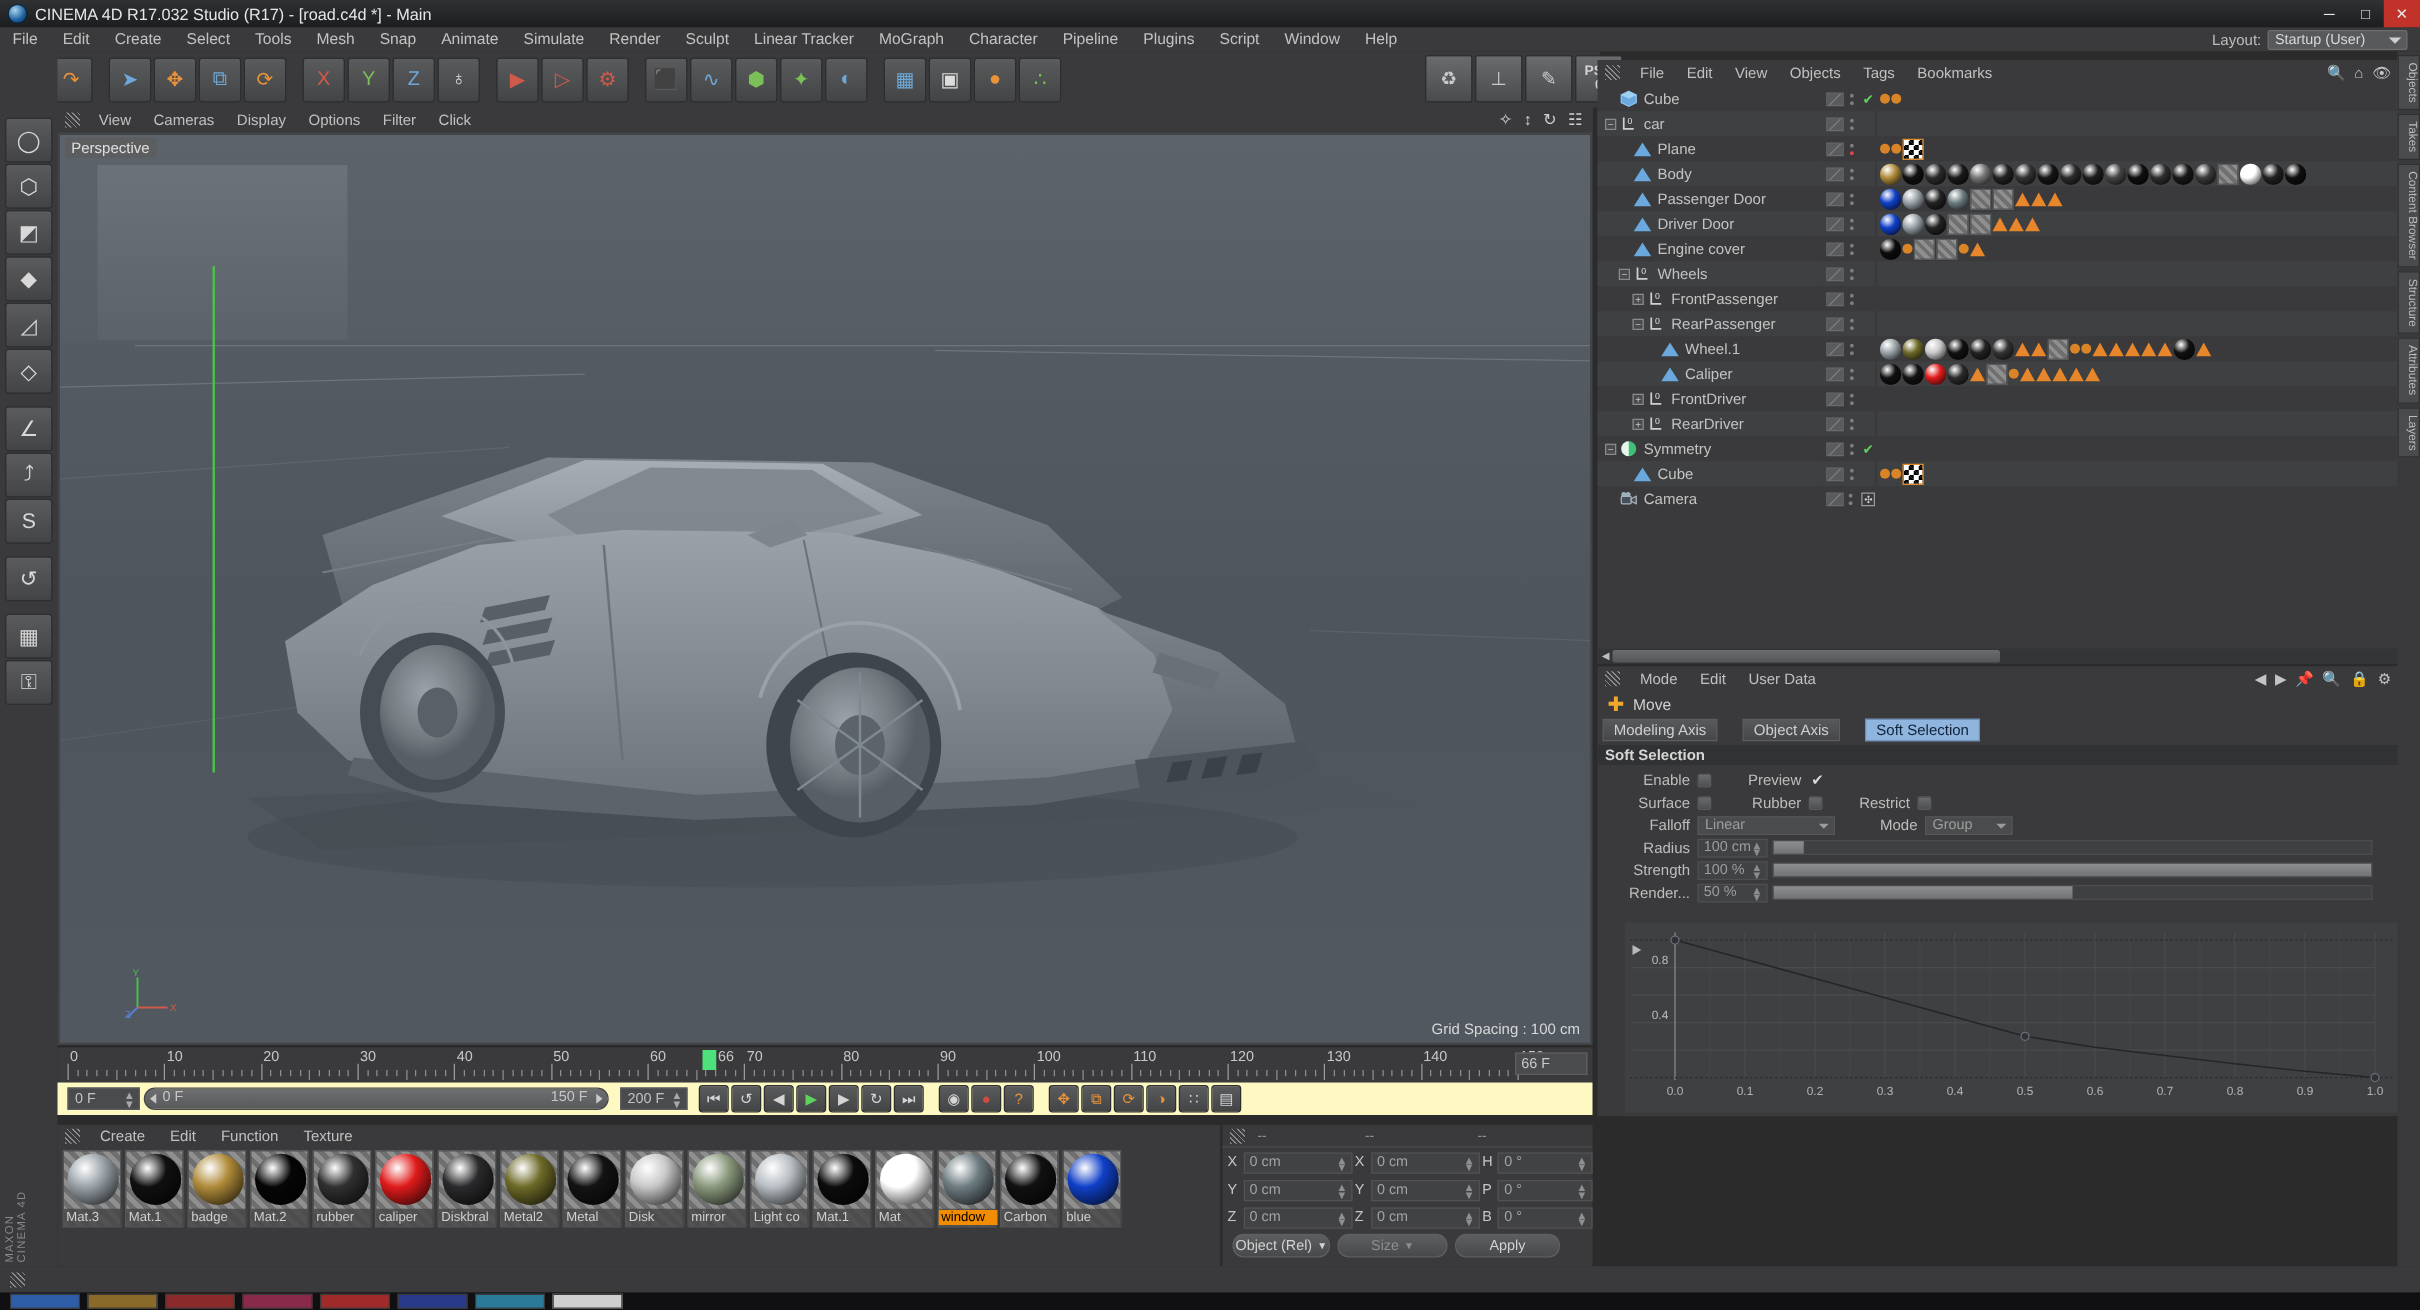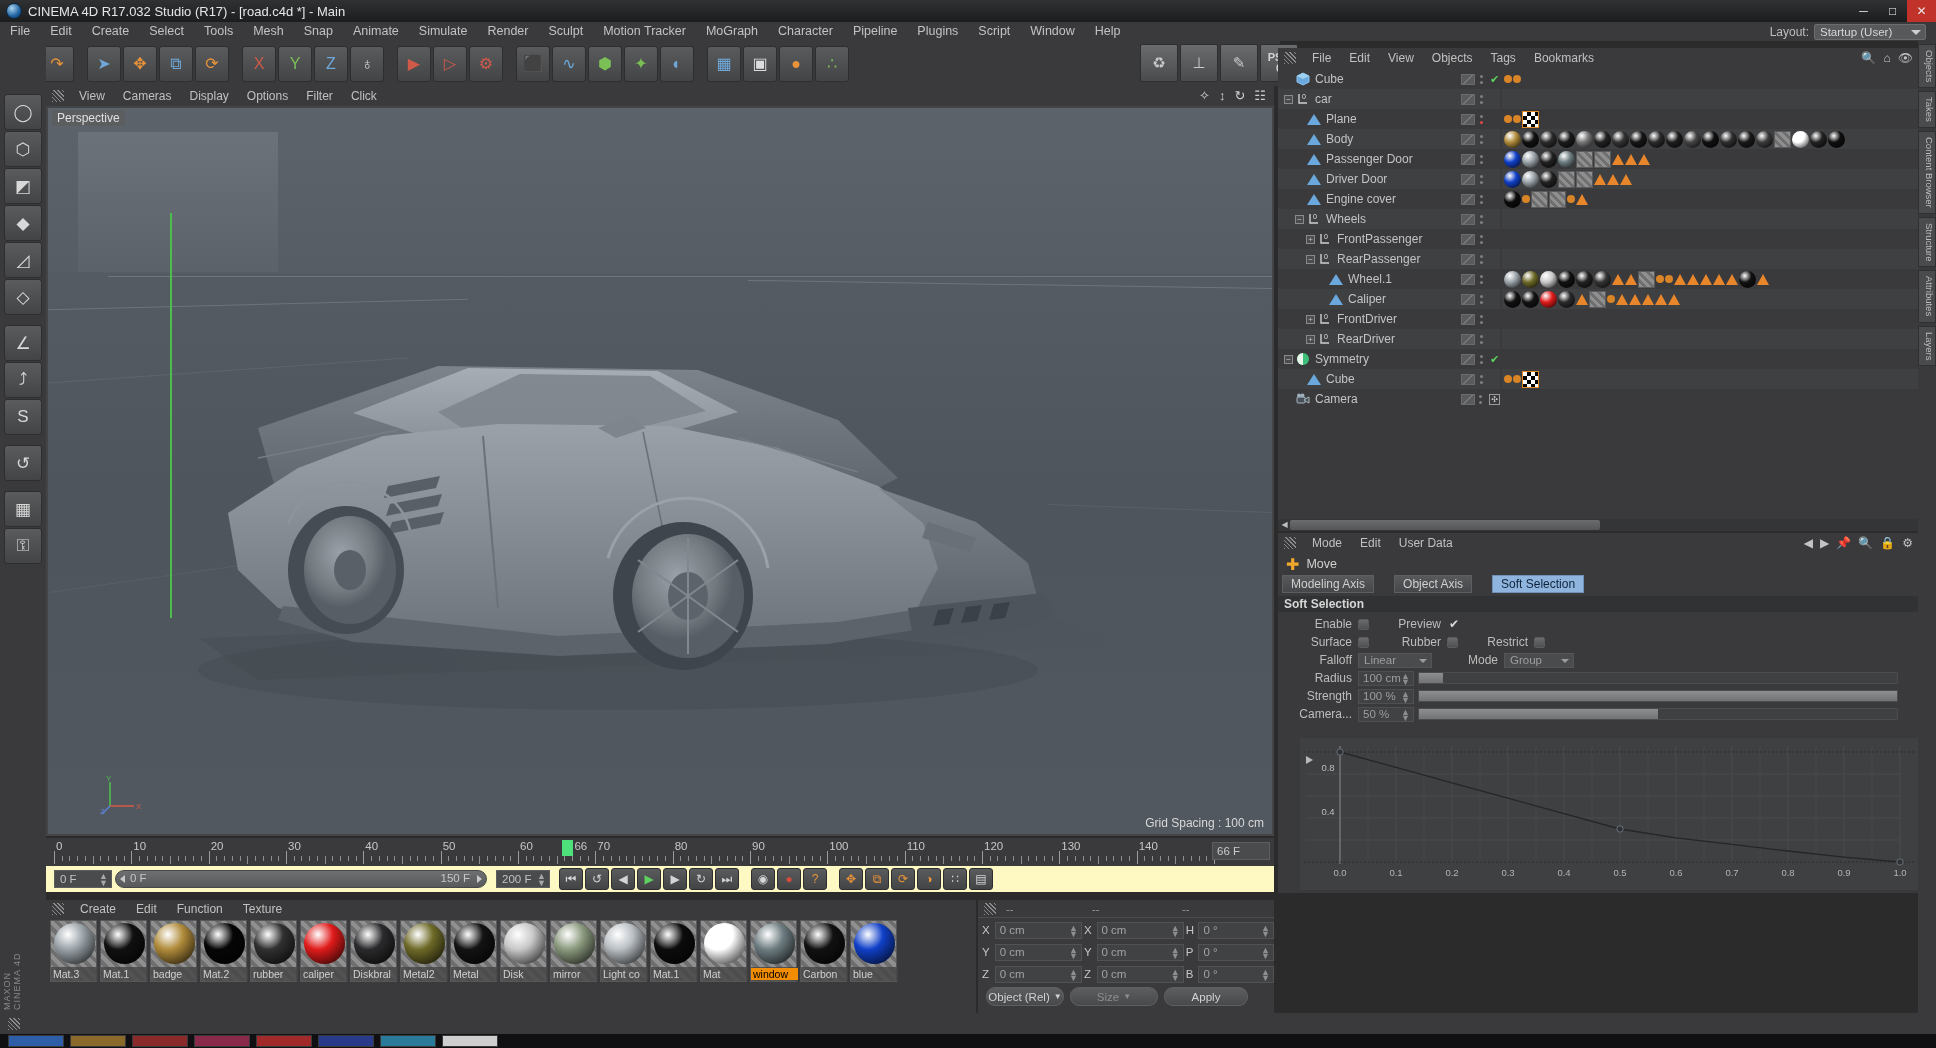--- a/index.html
+++ b/index.html
@@ -258,21 +258,21 @@
     <div class="mi">Edit</div>
     <div class="mi">Create</div>
     <div class="mi">Select</div>
     <div class="mi">Tools</div>
     <div class="mi">Mesh</div>
     <div class="mi">Snap</div>
     <div class="mi">Animate</div>
     <div class="mi">Simulate</div>
     <div class="mi">Render</div>
     <div class="mi">Sculpt</div>
-    <div class="mi">Motion Tracker</div>
+    <div class="mi">Linear Tracker</div>
     <div class="mi">MoGraph</div>
     <div class="mi">Character</div>
     <div class="mi">Pipeline</div>
     <div class="mi">Plugins</div>
     <div class="mi">Script</div>
     <div class="mi">Window</div>
     <div class="mi">Help</div>
   </div>
 <div id="layout-chip">
   <span class="lbl">Layout:</span>
@@ -1261,21 +1261,21 @@
     <div class="arow">
       <span class="lab" style="width:80px;">Surface</span>
       <span class="chk"></span>
       <span class="lab" style="width:78px;">Rubber</span>
       <span class="chk"></span>
       <span class="lab" style="width:76px;">Restrict</span>
       <span class="chk"></span>
     </div>
     <div class="arow">
       <span class="lab" style="width:80px;">Falloff</span>
-      <span class="adrop" style="width:74px;">
+      <span class="adrop" style="width:110px;">
         <span>Linear</span>
         <span class="arr"></span>
       </span>
       <span class="lab" style="width:72px;">Mode</span>
       <span class="adrop" style="width:70px;">
         <span>Group</span>
         <span class="arr"></span>
       </span>
     </div>
     <div class="arow">
@@ -1292,21 +1292,21 @@
       <span class="lab" style="width:80px;">Strength</span>
       <span class="anum" style="width:56px;">
         <span>100 %</span>
         <span class="sp">▲<br>▼</span>
       </span>
       <span class="aslider" style="width:480px;margin-left:4px;">
         <span class="fill" style="width:100%;"></span>
       </span>
     </div>
     <div class="arow">
-      <span class="lab" style="width:80px;">Camera...</span>
+      <span class="lab" style="width:80px;">Render...</span>
       <span class="anum" style="width:56px;">
         <span>50 %</span>
         <span class="sp">▲<br>▼</span>
       </span>
       <span class="aslider" style="width:480px;margin-left:4px;">
         <span class="fill" style="width:50%;"></span>
       </span>
     </div>
   </div>
 </div>

